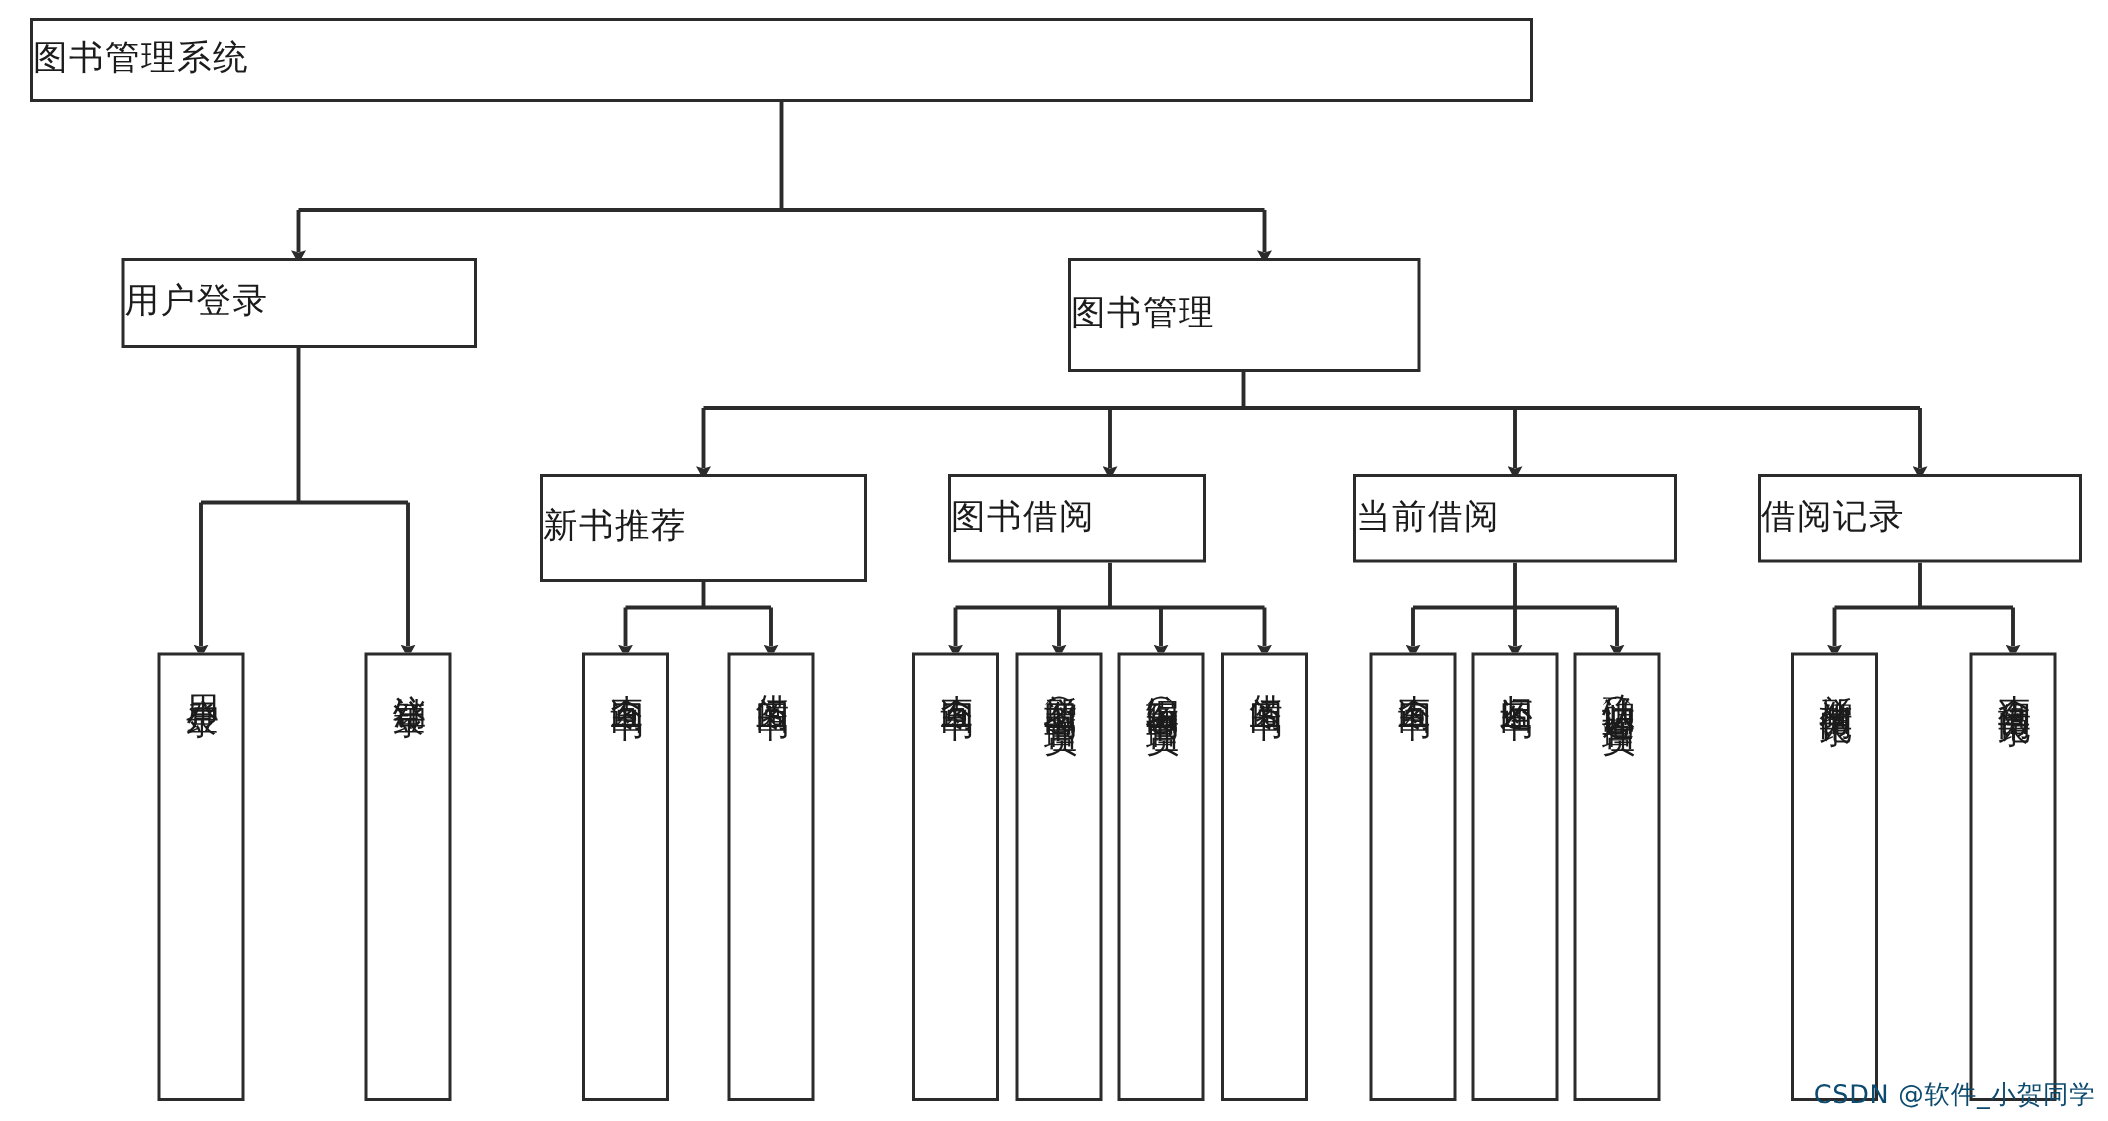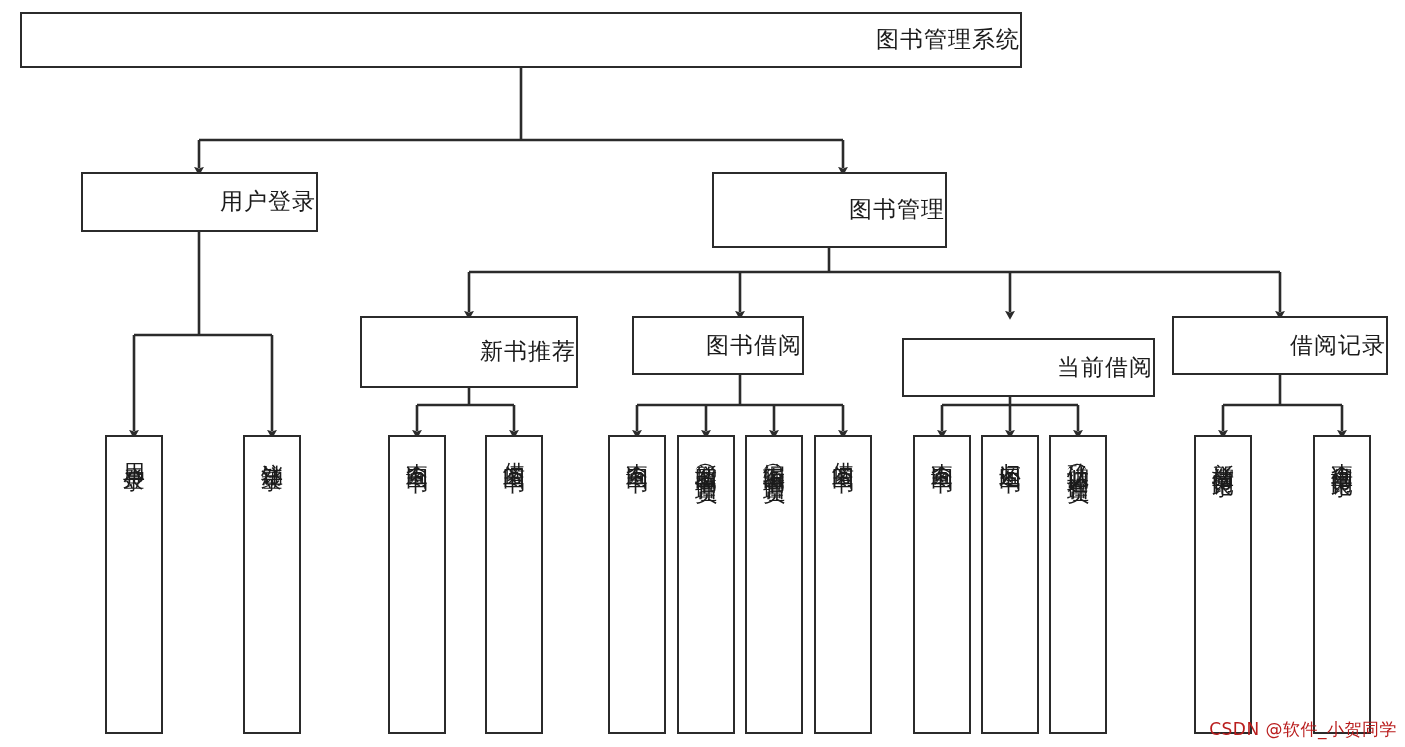--- a/index.html
+++ b/index.html
@@ -23,21 +23,21 @@
     height: 747px;
     pointer-events: none;
   }
   .node {
     position: absolute;
     box-sizing: border-box;
     background: #ffffff;
     border: 2.5px solid #2b2b2b;
     display: flex;
     align-items: center;
-    justify-content: flex-end;
+    justify-content: flex-start;
     color: #1b1b1b;
   }
   .node .label {
     display: block;
     text-align: center;
     line-height: 1.18;
     letter-spacing: 1px;
   }
   .node.horiz .label {
     font-size: 23px;
@@ -52,21 +52,21 @@
     font-size: 22px;
     letter-spacing: 3px;
     line-height: 1;
     margin: 0 auto;
   }
   #watermark {
     position: absolute;
     right: 8px;
     bottom: 6px;
     font-size: 17px;
-    color: #b91c1c;
+    color: #0c4a6e;
     letter-spacing: 0.5px;
     white-space: nowrap;
   }
 </style>
 </head>
 <body>
 
 <div id="canvas">
 
   <svg id="edges" viewBox="0 0 1405 747" xmlns="http://www.w3.org/2000/svg">
@@ -132,21 +132,21 @@
   </div>
 
   <div class="node horiz" style="left:360px; top:316px; width:218px; height:72px;">
     <span class="label">新书推荐</span>
   </div>
 
   <div class="node horiz" style="left:632px; top:316px; width:172px; height:59px;">
     <span class="label">图书借阅</span>
   </div>
 
-  <div class="node horiz" style="left:902px; top:316px; width:253px; height:59px;margin-top:22px;">
+  <div class="node horiz" style="left:902px; top:316px; width:216px; height:59px;">
     <span class="label">当前借阅</span>
   </div>
 
   <div class="node horiz" style="left:1172px; top:316px; width:216px; height:59px;">
     <span class="label">借阅记录</span>
   </div>
 
   <div class="node vert" style="left:105px; top:435px; width:58px; height:299px;">
     <span class="label">用户登录</span>
   </div>

